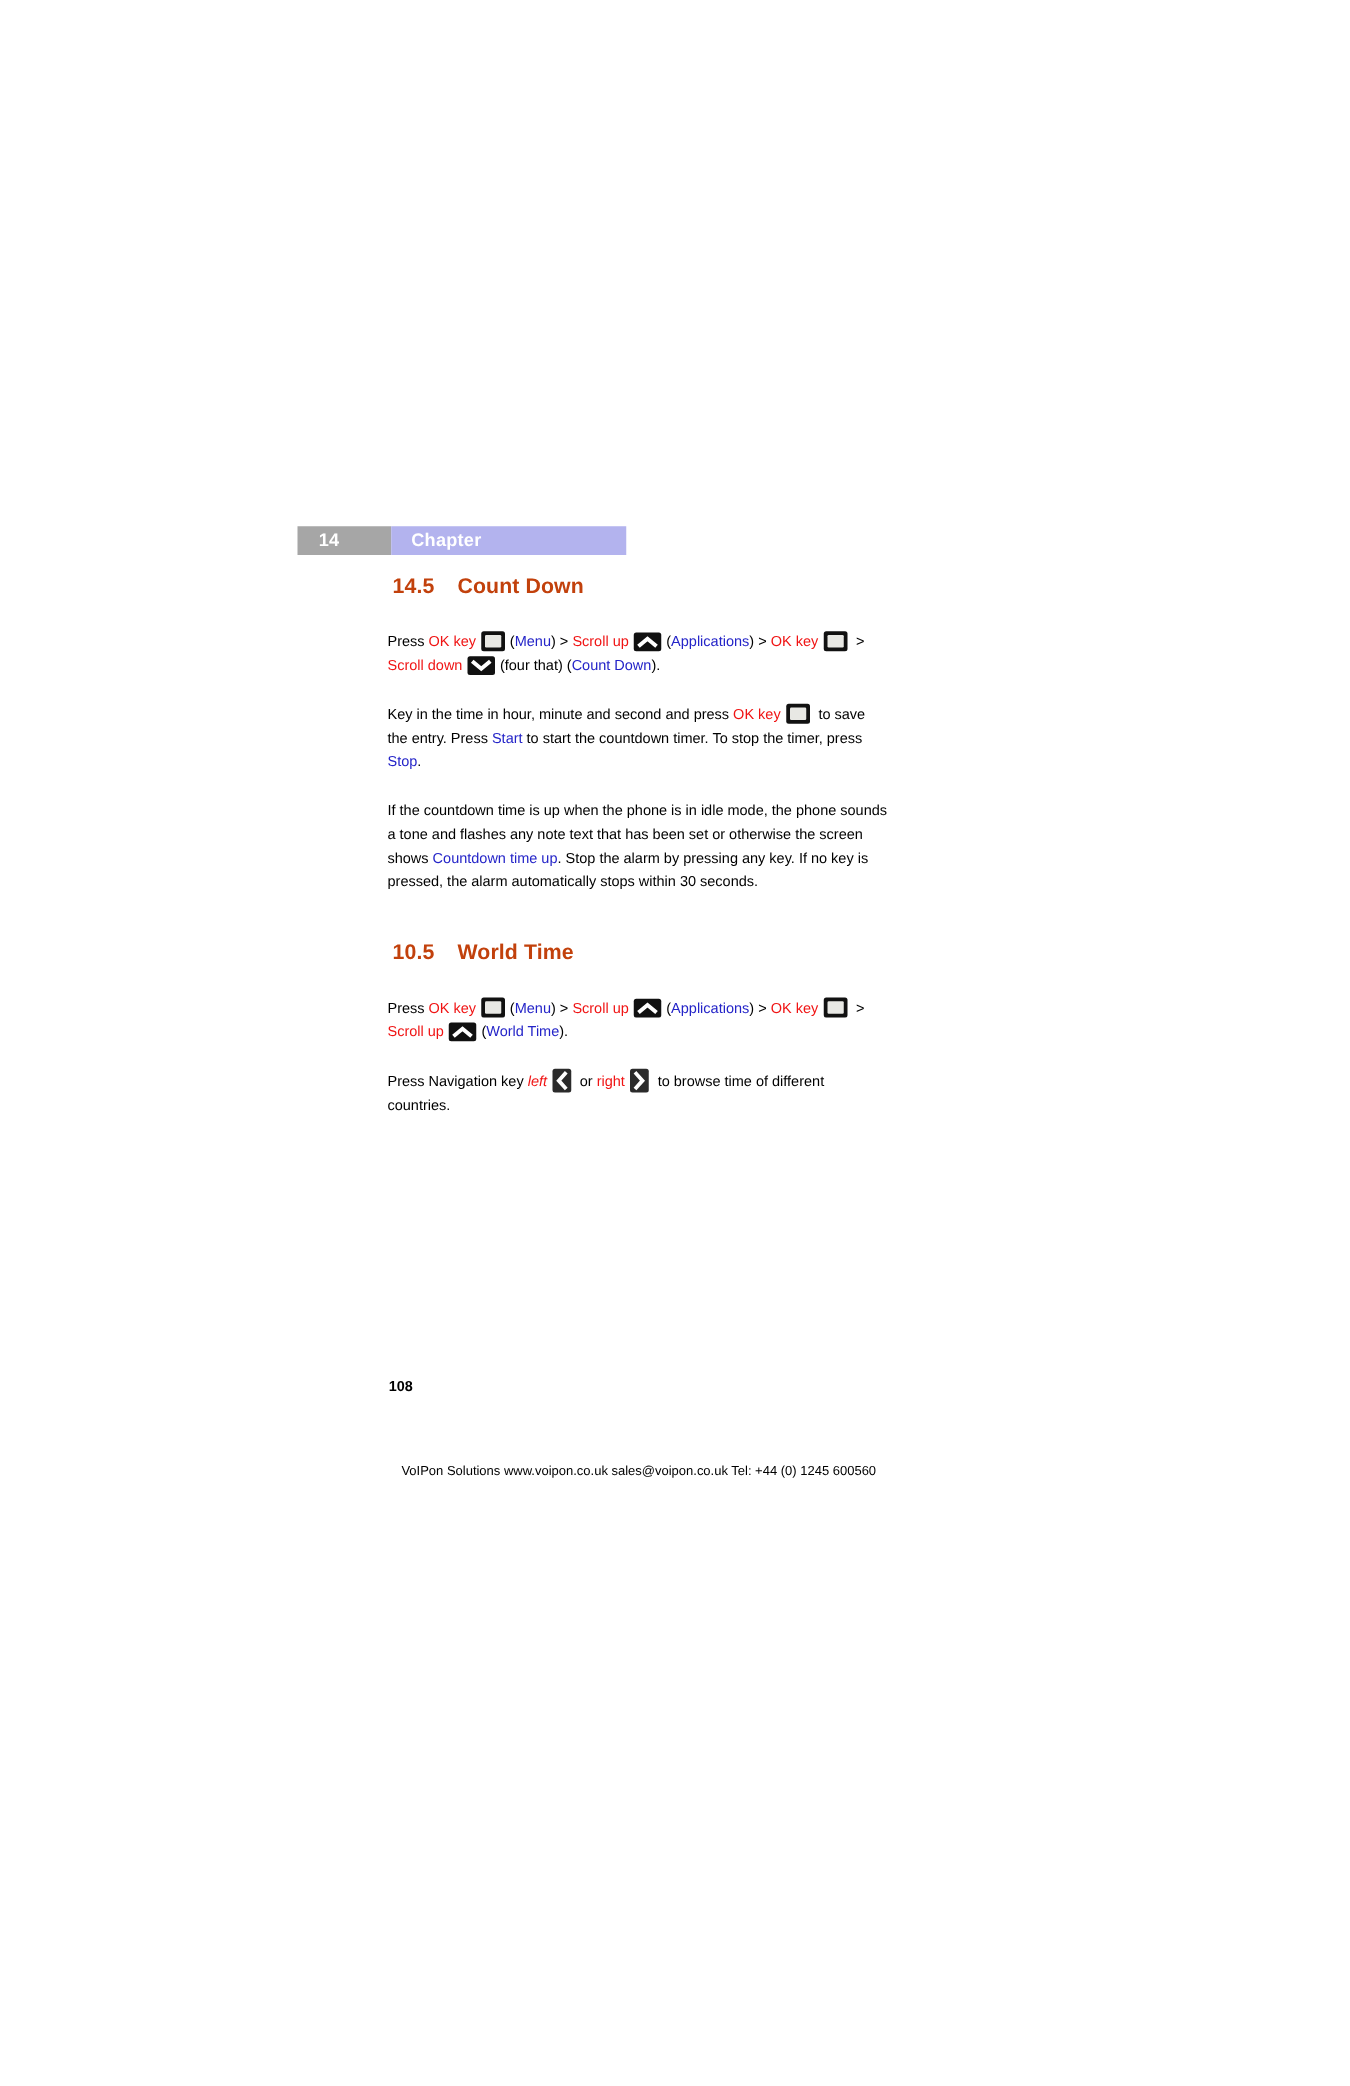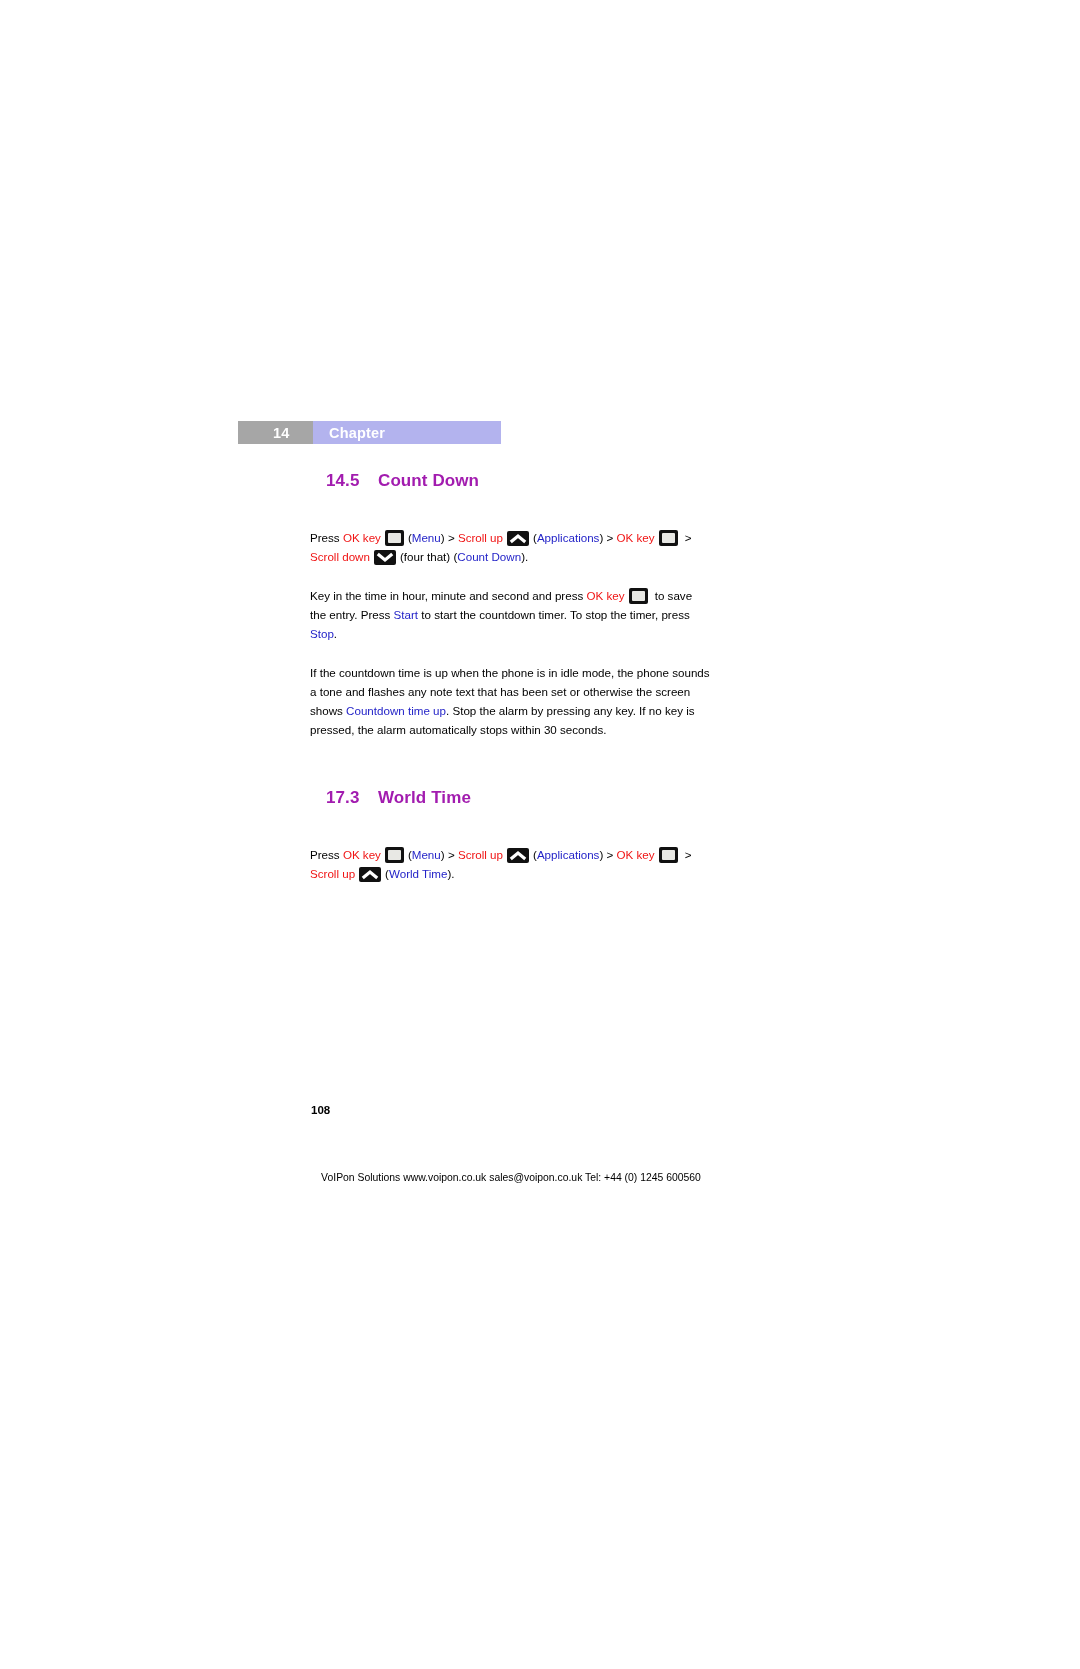--- a/index.html
+++ b/index.html
@@ -36,21 +36,21 @@
     align-items: stretch;
   }
   .chapter-number {
     width: 75px;
     background: #a6a6a6;
     color: #ffffff;
     font-size: 14.5px;
     font-weight: bold;
     display: flex;
     align-items: center;
-    padding-left: 35px;
+    padding-left: 17px;
     box-sizing: border-box;
     letter-spacing: 0.2px;
   }
   .chapter-label {
     flex: 1;
     background: #b3b3ee;
     color: #ffffff;
     font-size: 14.5px;
     font-weight: bold;
     display: flex;
@@ -64,22 +64,22 @@
   .content {
     position: absolute;
     left: 310px;
     top: 455px;
     width: 400px;
   }
 
   h2.section-heading {
     font-size: 17px;
     font-weight: bold;
-    color: #a21caf;
-    margin: 16px;
+    color: #c2410c;
+    margin: 4px;
     padding: 0;
     display: flex;
     align-items: baseline;
     letter-spacing: 0.1px;
   }
   h2.section-heading .sec-num {
     width: 52px;
     flex: 0 0 52px;
   }
 
@@ -216,21 +216,21 @@
 
     <div class="sp-para"></div>
 
     <p class="body">
       <span>If the countdown time is up when the phone is in idle mode, the phone sounds a tone and flashes any note text that has been set or otherwise the screen shows </span><span class="blue-italic">Countdown time up</span><span>. Stop the alarm by pressing any key. If no key is pressed, the alarm automatically stops within 30 seconds.</span>
     </p>
 
     <div class="sp-sec"></div>
 
     <h2 class="section-heading">
-      <span class="sec-num">17.3</span>
+      <span class="sec-num">10.5</span>
       <span>World Time</span>
     </h2>
 
     <div class="sp-h1"></div>
 
 
     <p class="body">
       <span>Press</span>
       <span class="red">OK key</span><span class="key key-ok"></span><span>(</span><span class="blue-italic">Menu</span><span>)</span>
       <span>&gt;</span>
@@ -240,20 +240,27 @@
       <span>&gt;</span>
       <span class="red">OK key</span><span class="key key-ok"></span>
       <span>&gt;</span>
       <span class="red">Scroll up</span><span class="key key-arrow"><svg viewBox="0 0 22 15">
             <polyline points="5,10 11,5 17,10" fill="none" stroke="#ffffff" stroke-width="3.2" stroke-linecap="square" stroke-linejoin="miter"></polyline>
           </svg></span><span>(</span><span class="blue-italic">World Time</span><span>).</span>
     </p>
 
     <div class="sp-para"></div>
 
+    <p class="body">
+      <span>Press Navigation key </span><span class="red" style="font-style:italic">left</span><span class="key key-nav"><svg viewBox="0 0 15 19">
+            <polyline points="10,4 5,9.5 10,15" fill="none" stroke="#ffffff" stroke-width="3" stroke-linecap="square" stroke-linejoin="miter"></polyline>
+          </svg></span><span> or </span><span class="red">right</span><span class="key key-nav"><svg viewBox="0 0 15 19">
+            <polyline points="5,4 10,9.5 5,15" fill="none" stroke="#ffffff" stroke-width="3" stroke-linecap="square" stroke-linejoin="miter"></polyline>
+          </svg></span><span> to browse time of different countries.</span>
+    </p>
 
     <div class="sp-para"></div>
 
 
   </div>
 
   <div class="page-number">108</div>
   <div class="footer-line">VoIPon Solutions  www.voipon.co.uk  sales@voipon.co.uk  Tel: +44 (0) 1245 600560</div>
 
 </div>

